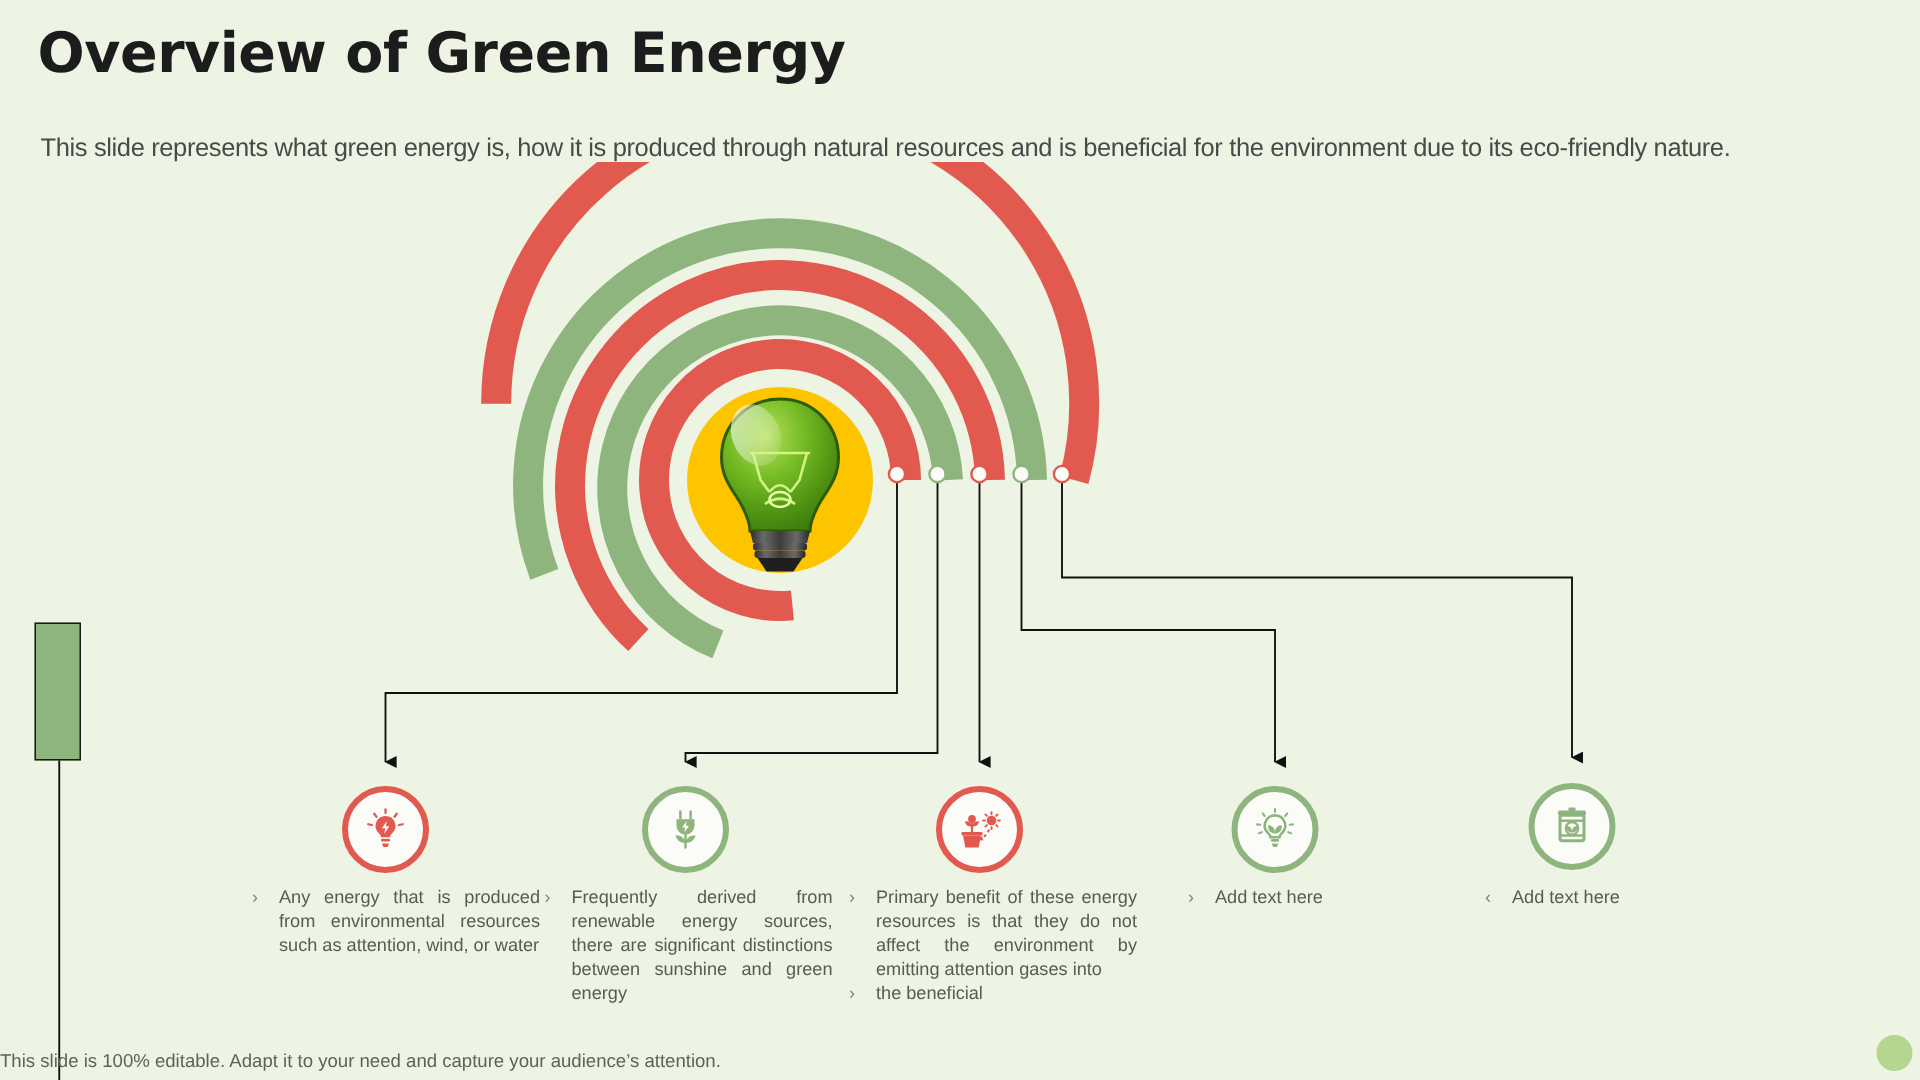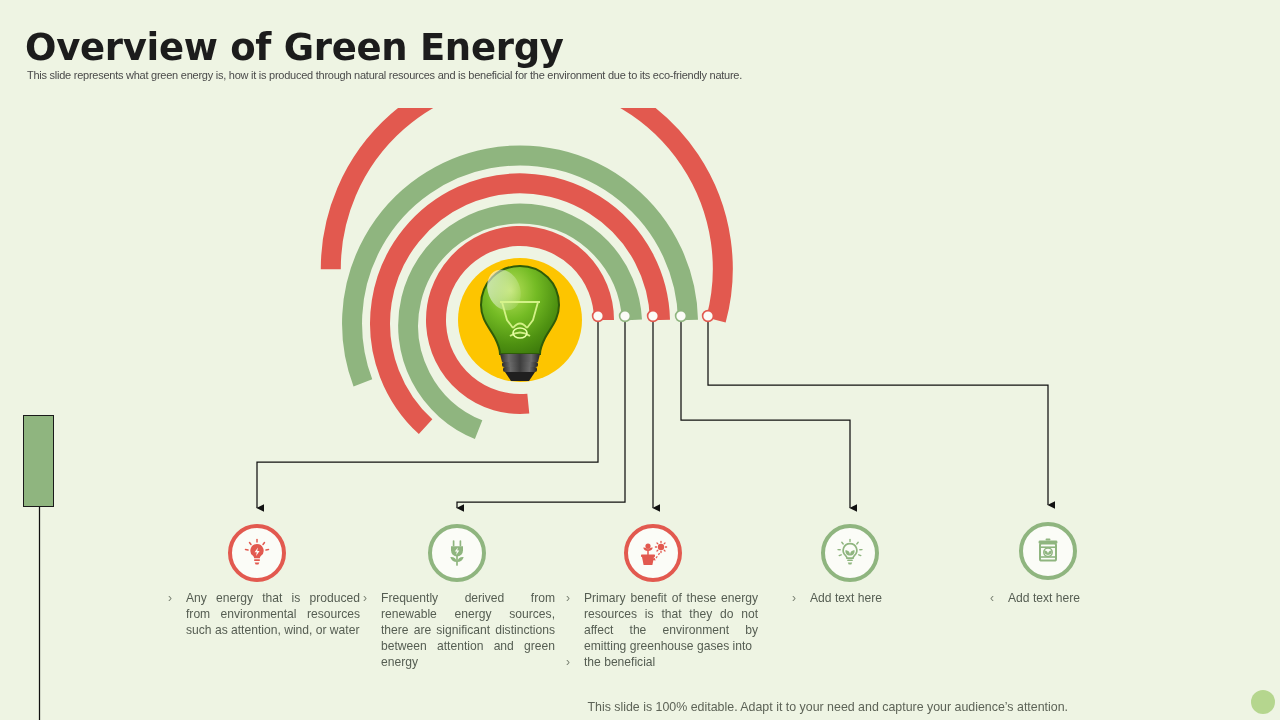--- a/index.html
+++ b/index.html
@@ -28,27 +28,26 @@
   .title {
     position: absolute;
     left: 25px;
     top: 14px;
     font-size: 37px;
     font-weight: bold;
     color: #1c1c1c;
     letter-spacing: -0.3px;
     font-family: "DejaVu Sans", sans-serif;
     white-space: nowrap;
-    margin-top: 12px;
   }
   .subtitle {
     position: absolute;
     left: 27px;
-    top: 69px;
-    font-size: 11px;
+    top: 89px;
+    font-size: 17px;
     color: #4a4a4a;
     letter-spacing: -0.25px;
     white-space: nowrap;
   }
 
   
   .spiral-wrap {
     position: absolute;
     left: 300px;
     top: 108px;
@@ -128,21 +127,21 @@
     text-align: justify;
     text-justify: inter-word;
   }
 
   
   .footer {
     position: absolute;
     left: 0;
     top: 700px;
     width: 1068px;
-    text-align: right;
+    text-align: left;
     font-size: 12.4px;
     color: #5d6357;
   }
 
   
   .corner-dot {
     position: absolute;
     left: 1251px;
     top: 690px;
     width: 24px;
@@ -358,28 +357,28 @@
   <div class="txt-col" style="left:168px; top:590px; width:192px;">
     <div class="bullet-row">
       <span class="bullet-mark">›</span>
       <span class="bullet-text">Any energy that is produced from environmental resources such as attention, wind, or water</span>
     </div>
   </div>
 
   <div class="txt-col" style="left:363px; top:590px; width:192px;">
     <div class="bullet-row">
       <span class="bullet-mark">›</span>
-      <span class="bullet-text">Frequently derived from renewable energy sources, there are significant distinctions between attention and green energy</span>
+      <span class="bullet-text">Frequently derived from renewable energy sources, there are significant distinctions between sunshine and green energy</span>
     </div>
   </div>
 
   <div class="txt-col" style="left:566px; top:590px; width:192px;">
     <div class="bullet-row">
       <span class="bullet-mark">›</span>
-      <span class="bullet-text">Primary benefit of these energy resources is that they do not affect the environment by emitting greenhouse gases into</span>
+      <span class="bullet-text">Primary benefit of these energy resources is that they do not affect the environment by emitting attention gases into</span>
     </div>
     <div class="bullet-row">
       <span class="bullet-mark">›</span>
       <span class="bullet-text">the beneficial</span>
     </div>
   </div>
 
   <div class="txt-col" style="left:792px; top:590px; width:192px;">
     <div class="bullet-row">
       <span class="bullet-mark">›</span>

